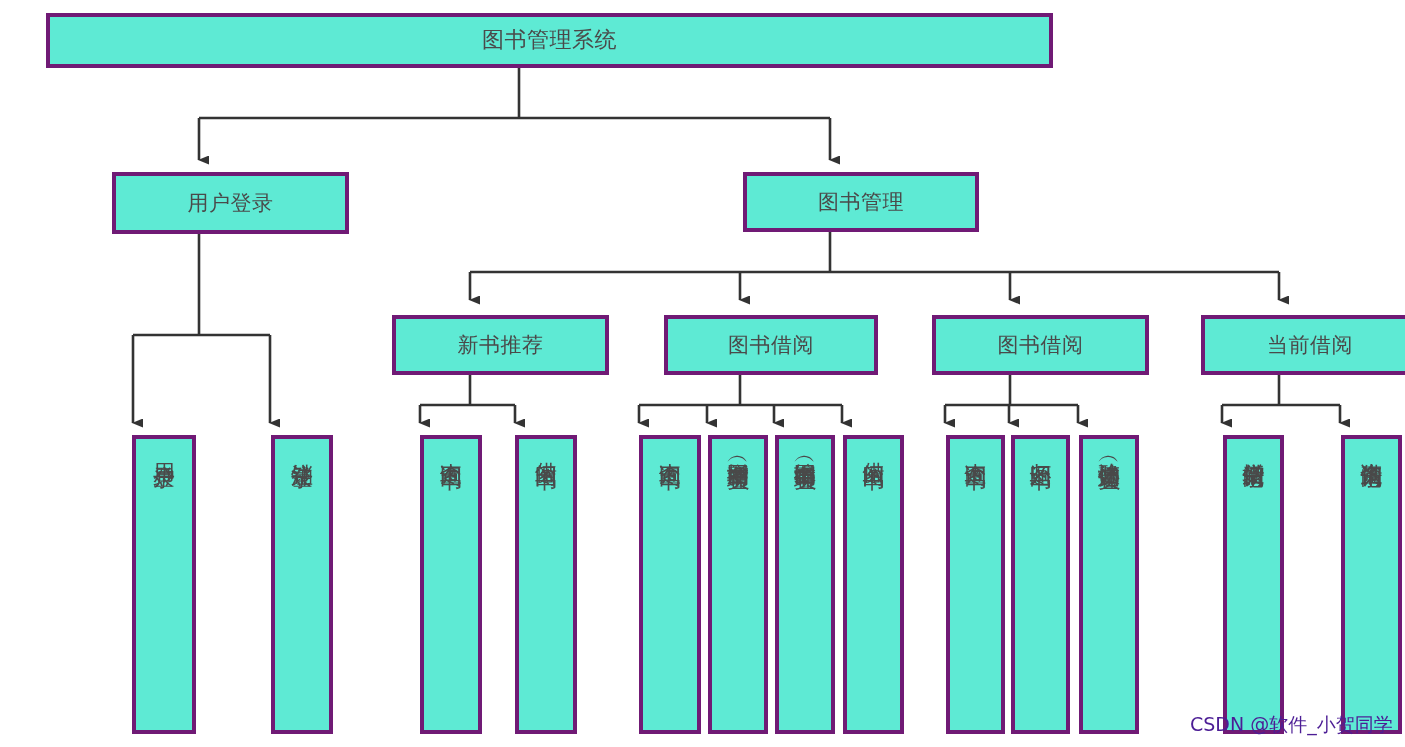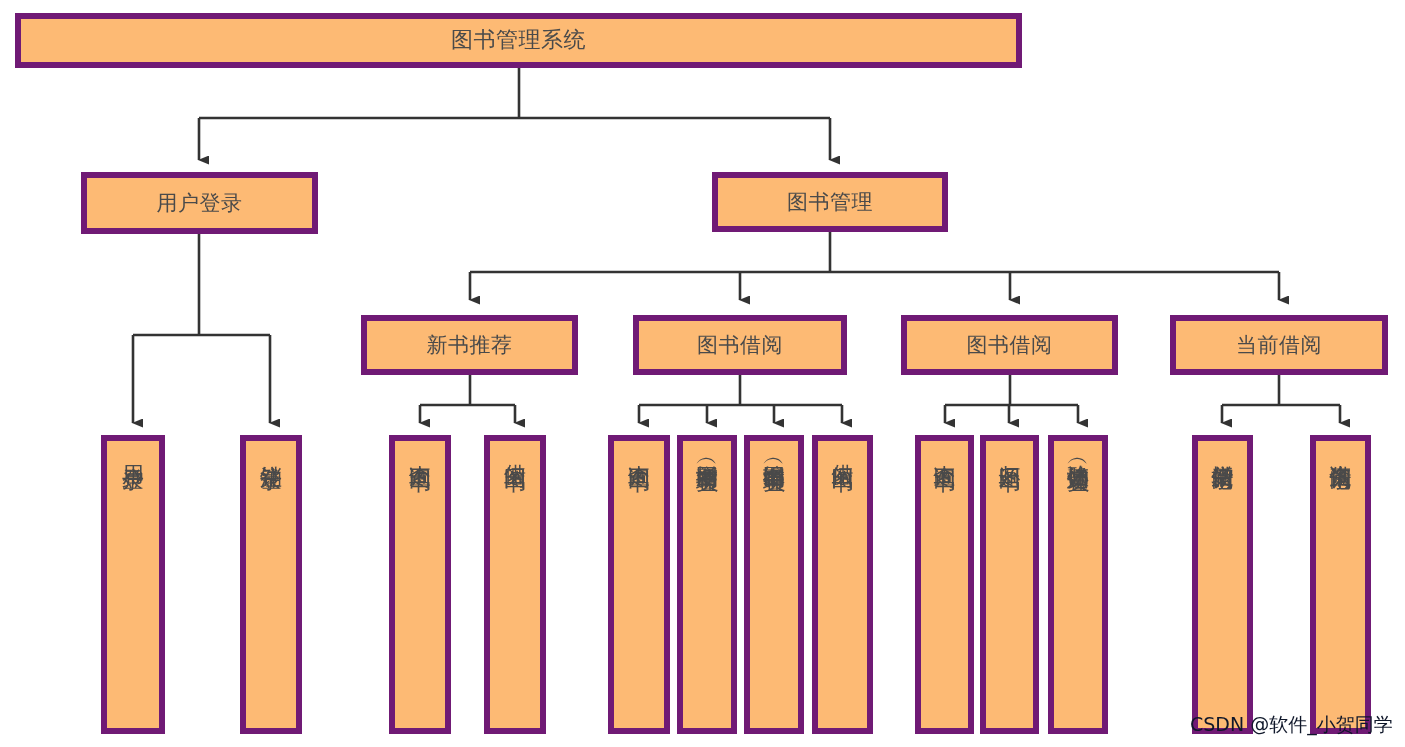--- a/index.html
+++ b/index.html
@@ -21,26 +21,27 @@
   #edge-layer {
     position: absolute;
     left: 0;
     top: 0;
     width: 1405px;
     height: 747px;
   }
   .node {
     position: absolute;
     box-sizing: border-box;
-    background: #fdba74;
-    border: 6px solid #701a75;
+    background: #5eead4;
+    border: 4px solid #701a75;
     display: flex;
     align-items: center;
     justify-content: center;
     z-index: 3;
+    margin-left: 31px;
   }
   .node-label {
     color: #4a4a4a;
     font-size: 21px;
     line-height: 1.28;
     letter-spacing: 0.5px;
     text-align: center;
     white-space: nowrap;
   }
   
@@ -67,21 +68,21 @@
     color: #4a4a4a;
   }
   .node.v.tall .node-label {
     letter-spacing: 1px;
   }
   #watermark {
     position: absolute;
     left: 1190px;
     top: 712px;
     font-size: 19px;
-    color: #0f172a;
+    color: #4c1d95;
     white-space: nowrap;
     z-index: 5;
     font-family: "DejaVu Sans", "Liberation Sans", sans-serif;
   }
 </style>
 </head>
 <body>
 
 <div id="diagram-root">
 

